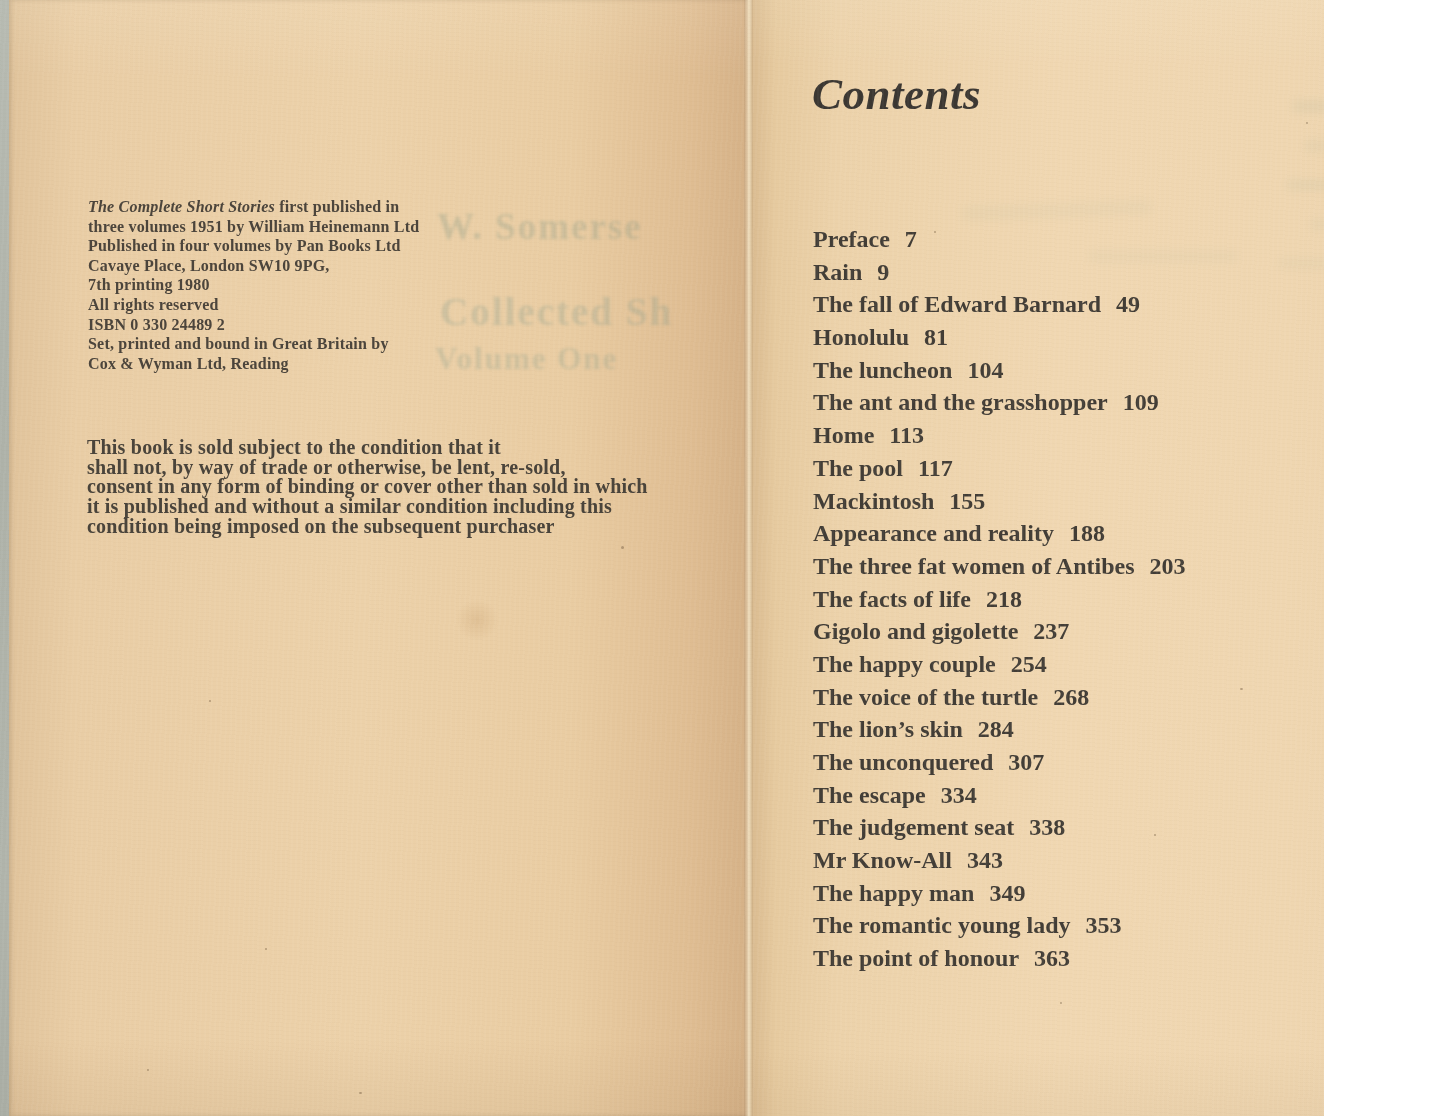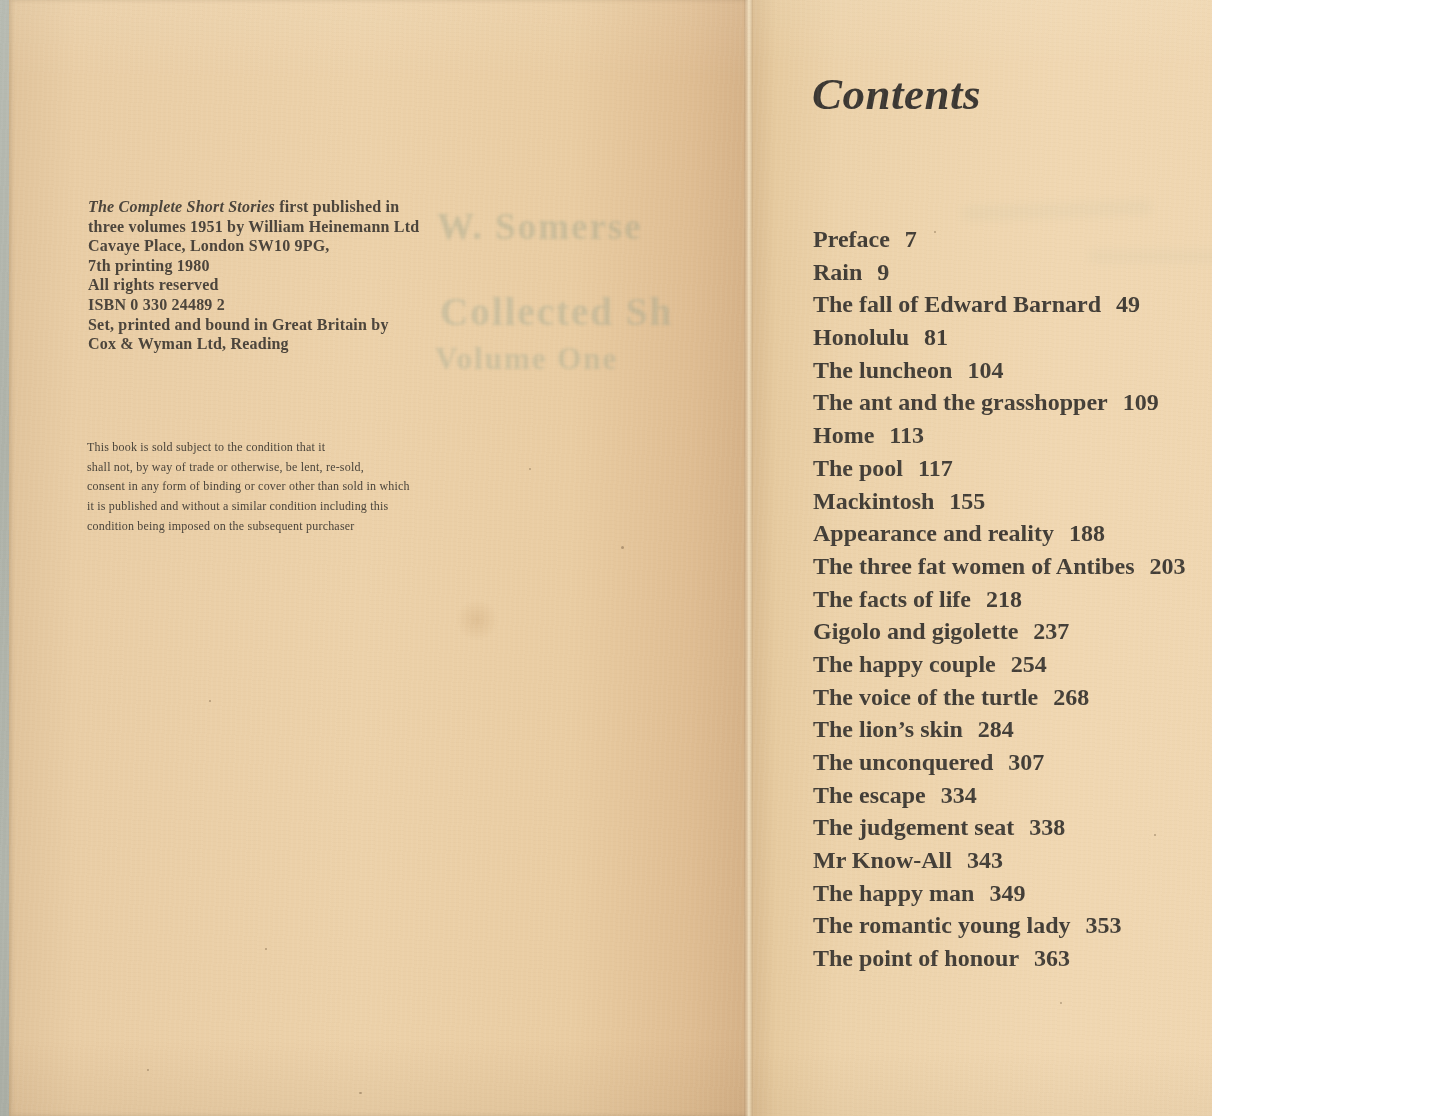--- a/index.html
+++ b/index.html
@@ -3,21 +3,21 @@
 <meta charset="utf-8">
 <style>
   html, body { margin: 0; padding: 0; }
   body {
     width: 1440px; height: 1116px;
     font-family: "Liberation Serif", serif;
     overflow: hidden;
   }
   .scan {
     position: relative;
-    width: 1212px; height: 1116px;
+    width: 1324px; height: 1116px;
     background: #c4b5fd;
     overflow: hidden;
   }
   
   .scan-strip {
     position: absolute; left: 0; top: 0; width: 9px; height: 1116px;
     background: linear-gradient(to bottom, #b7bbb2, #aeb2a9 40%, #b0b4ab 80%, #a9ada4);
   }
   .scan-strip-wedge {
     position: absolute; left: 9px; top: 0; width: 10px; height: 88px;
@@ -54,21 +54,21 @@
     pointer-events: none;
   }
   
   .imprint {
     position: absolute; left: 88px; top: 197px; width: 540px;
     font-size: 16px; font-weight: 700; line-height: 19.6px;
     color: #4c453c; letter-spacing: .2px;
   }
   .conditions {
     position: absolute; left: 87px; top: 438px; width: 560px;
-    font-size: 12px; font-weight: 400; line-height: 19.7px;
+    font-size: 20px; font-weight: 700; line-height: 19.7px;
     color: #4a443b; letter-spacing: .2px;
   }
   .pl-line { white-space: nowrap; }
   .pl-line em { font-style: italic; }
   
   .ghost {
     position: absolute; font-weight: 700; white-space: nowrap;
     filter: blur(1.8px); letter-spacing: 2px; z-index: 0;
   }
   .ghost-1 { left: 428px; top: 205px; font-size: 37px; color: rgba(128,150,130,.30); }
@@ -118,20 +118,21 @@
 
   <div class="page page-left">
 
     <div class="ghost ghost-1">W. Somerse</div>
     <div class="ghost ghost-2">Collected Sh</div>
     <div class="ghost ghost-3">Volume One</div>
 
     <div class="imprint" style="left:79px;">
       <div class="pl-line"><em>The Complete Short Stories</em><span> first published in</span></div>
       <div class="pl-line">three volumes 1951 by William Heinemann Ltd</div>
+      <div class="pl-line">Published in four volumes by Pan Books Ltd</div>
       <div>
 
 
           <div class="pl-line">Cavaye Place, London SW10 9PG,</div>
 
 
           <div class="pl-line">7th printing 1980</div>
 
           <div class="pl-line">All rights reserved</div>
 

